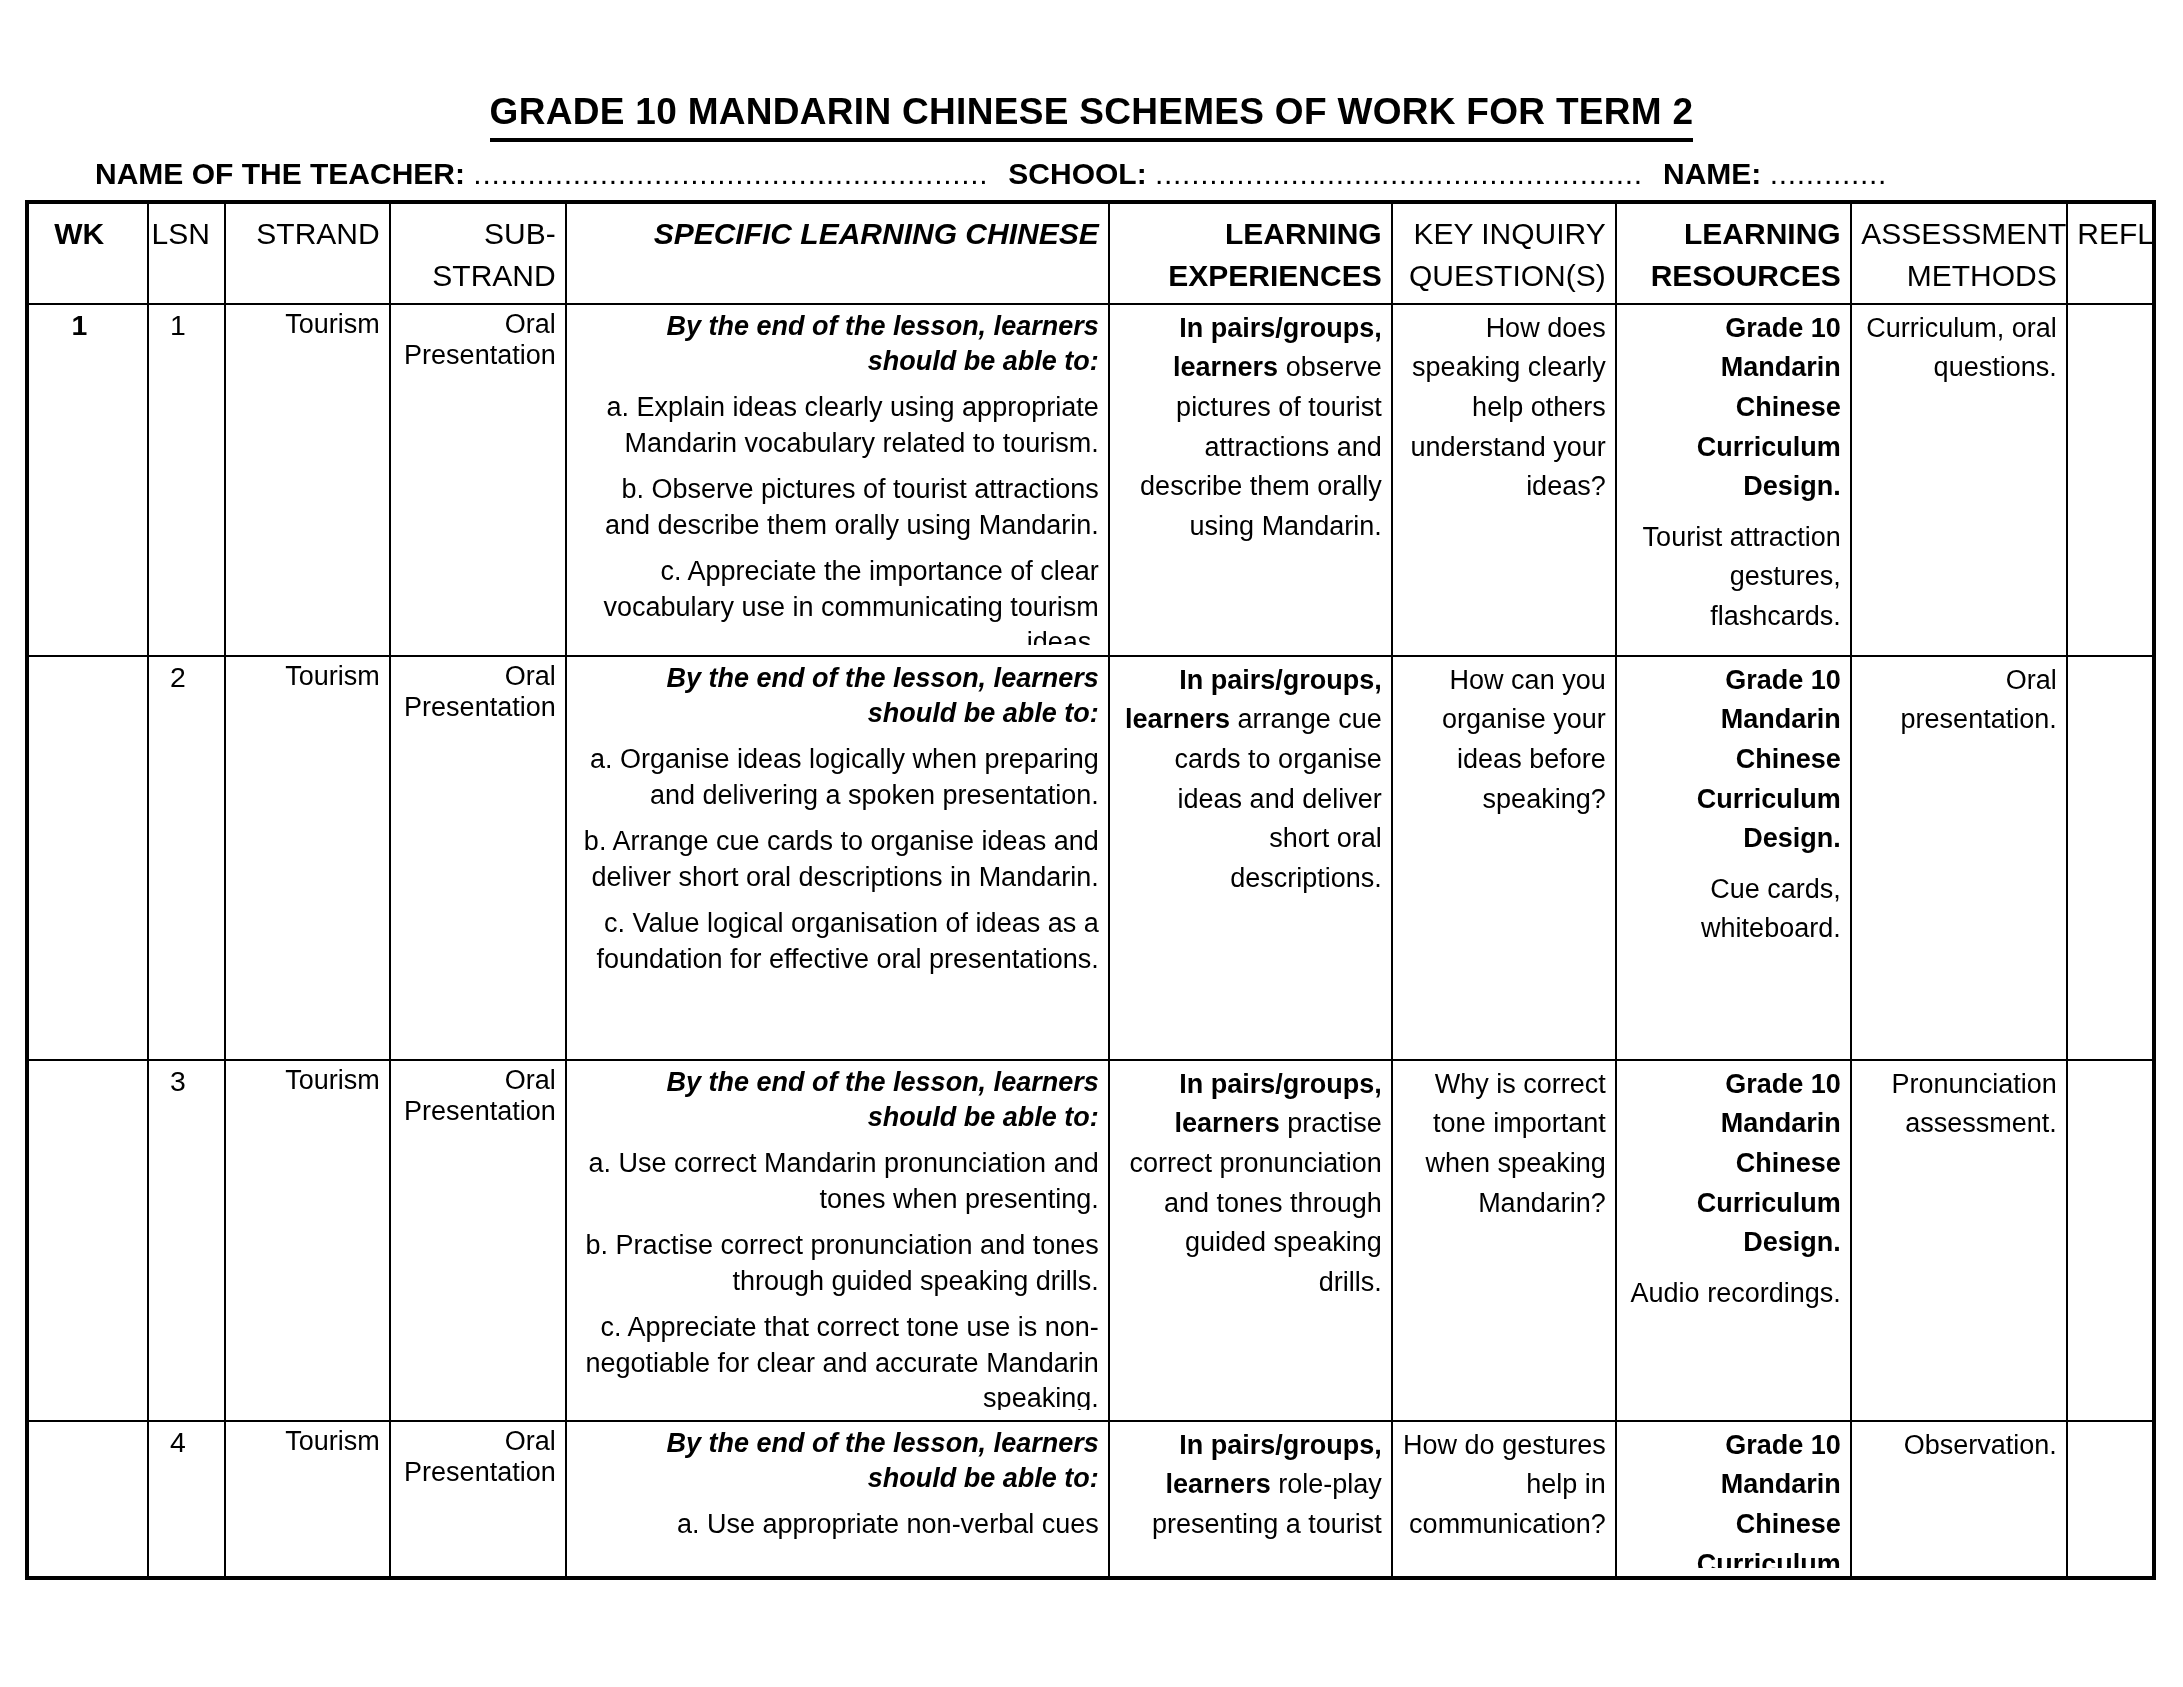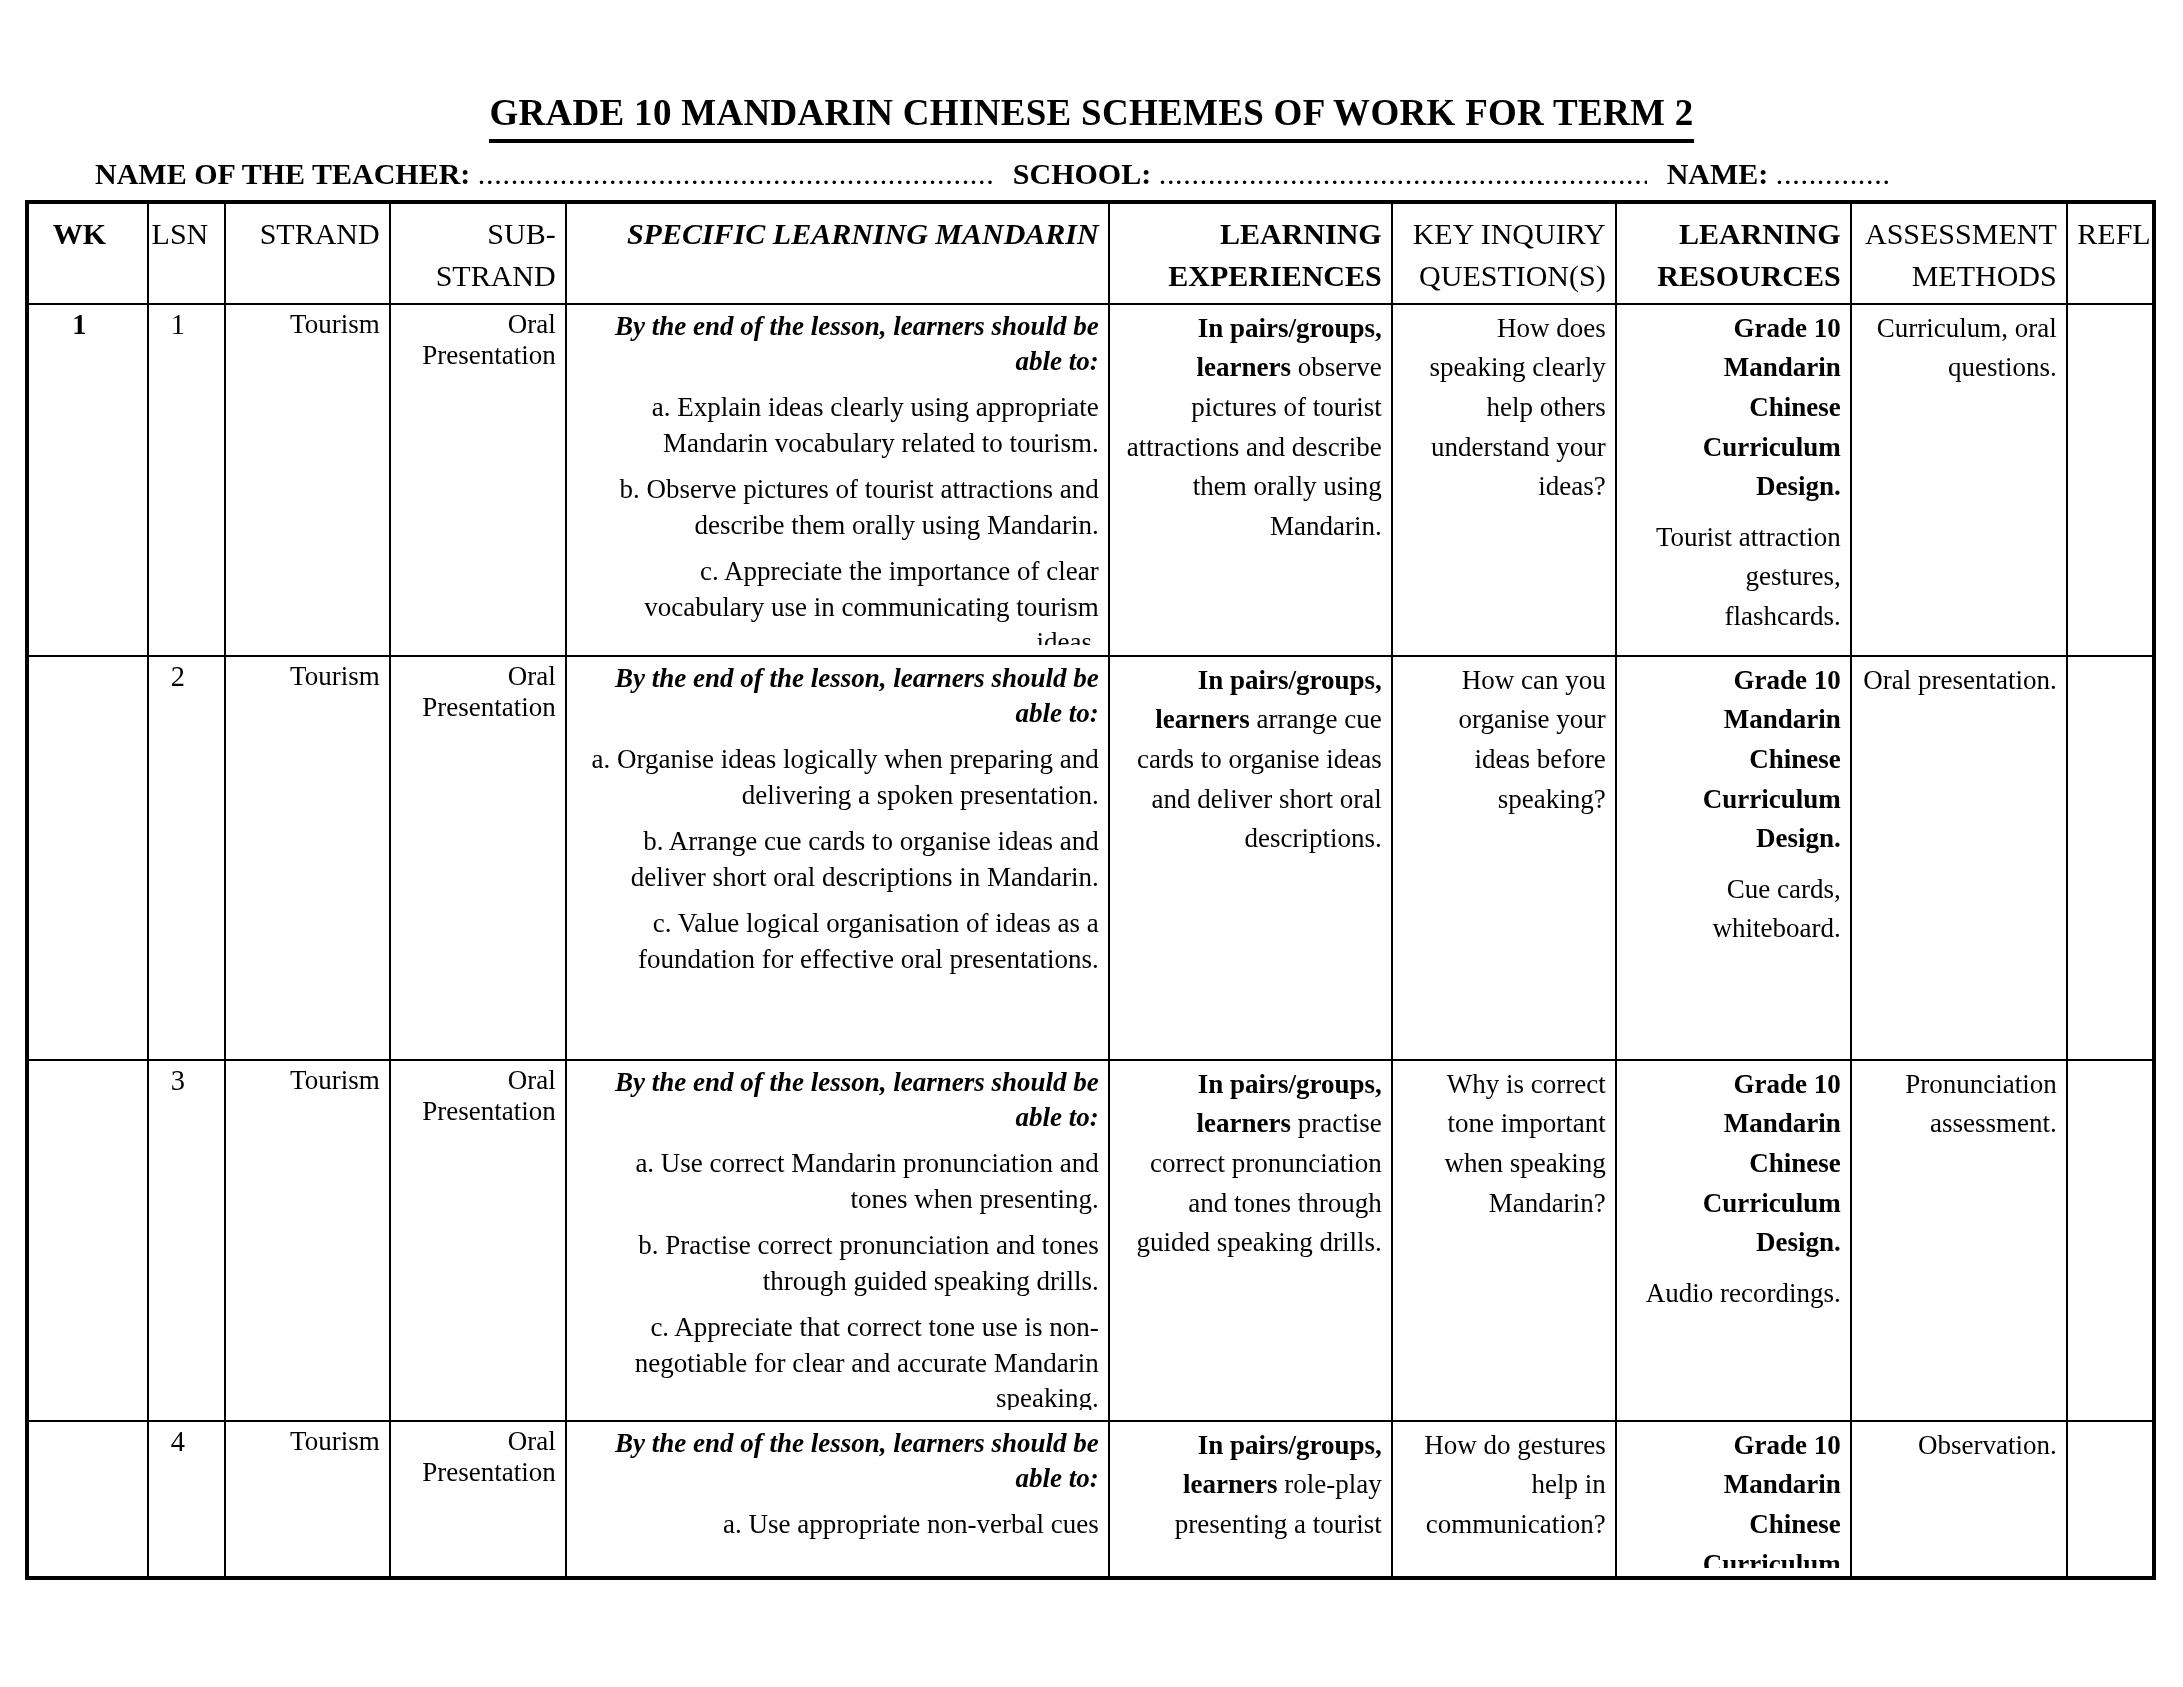--- a/index.html
+++ b/index.html
@@ -2,21 +2,21 @@
 <html style="font-size:10.6px"><head>
 <meta charset="utf-8">
 <style>
   html,body{margin:0;padding:0;background:#e8e8e8;}
   .page{
     position:relative;
     width:2183px;
     height:1687px;
     background:#ffffff;
     color:#000000;
-    font-family:Liberation Serif, serif;
+    font-family:Liberation Sans, sans-serif;
     overflow:hidden;
   }
   
   .title-wrap{
     position:absolute; top:91px; left:0; width:100%;
     text-align:center;
   }
   .title-text{
     display:inline-block;
     font-size:37px; font-weight:bold;
@@ -108,21 +108,21 @@
         <col style="width:235px">
         <col style="width:216px">
       <col style="width:87px">
     </colgroup>
     <thead>
       <tr class="header-row">
         <th class="b num">WK</th>
         <th class="num">LSN</th>
         <th>STRAND</th>
         <th>SUB-STRAND</th>
-        <th class="bi">SPECIFIC LEARNING MANDARIN</th>
+        <th class="bi">SPECIFIC LEARNING CHINESE</th>
         <th class="b">LEARNING EXPERIENCES</th>
         <th>KEY INQUIRY QUESTION(S)</th>
         <th class="b">LEARNING RESOURCES</th>
         <th>ASSESSMENT METHODS</th>
         <th>REFL</th>
       </tr>
     </thead>
     <tbody>
 
         <tr class="r0">

